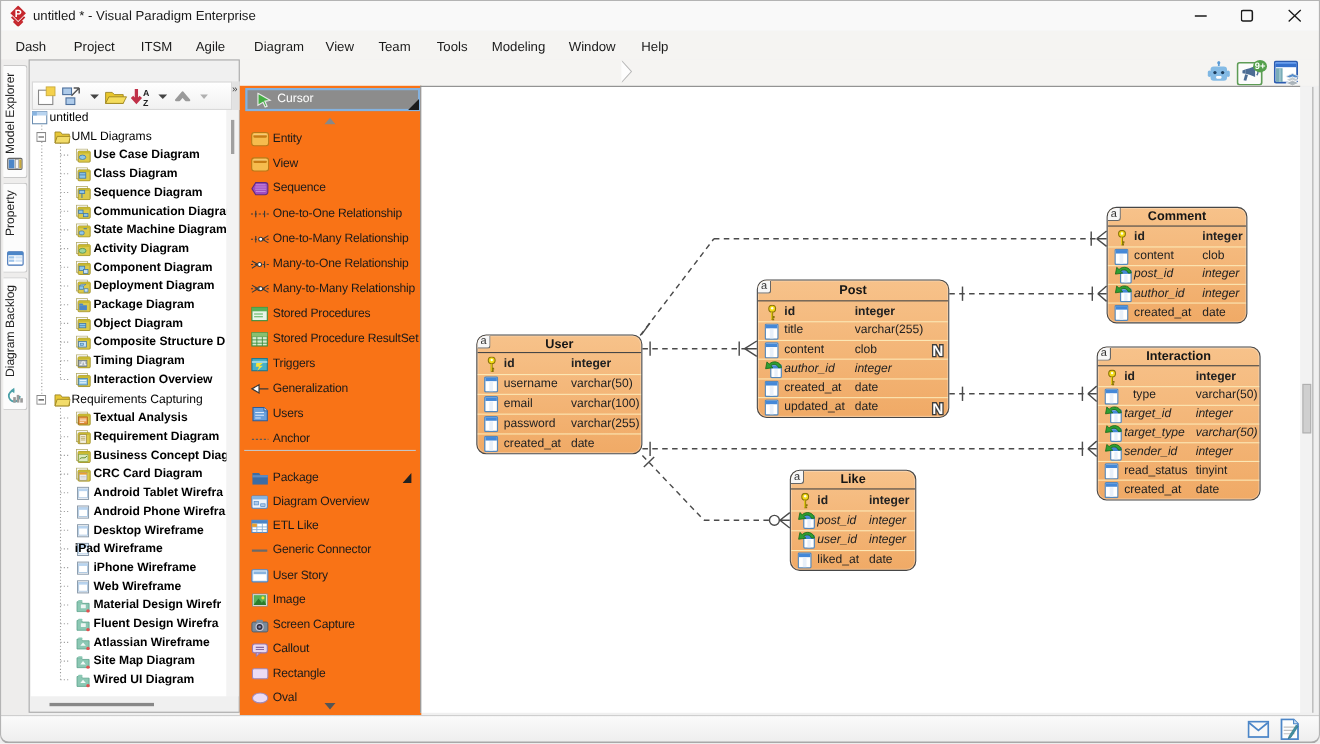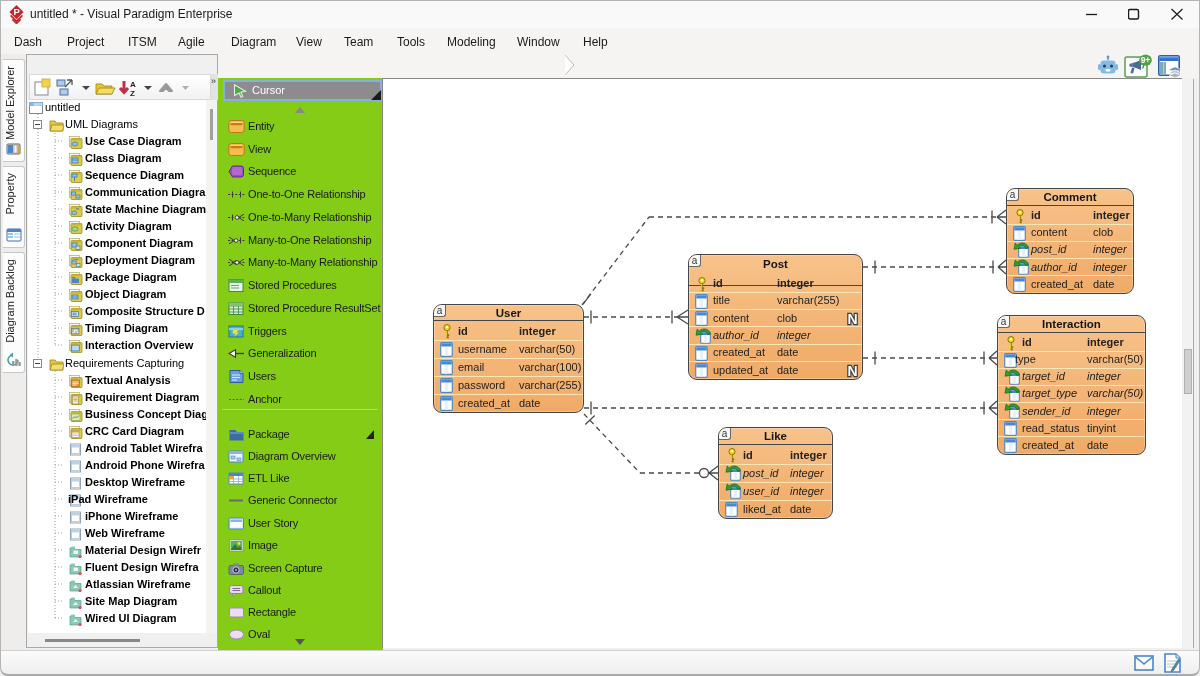--- a/index.html
+++ b/index.html
@@ -32,21 +32,21 @@
 #navhead { position:absolute; left:0; top:0; width:190px; height:19px; background:#f4f4f4; }
 #navtitle { position:absolute; left:8px; top:3px; font-size:11px; color:#333; }
 #navtoolbar { position:absolute; left:2px; top:19px; width:182px; height:26px; background:linear-gradient(#ffffff,#f1f1f1); border:1px solid #d9d9d9; }
 #navtree { position:absolute; left:1px; top:45px; width:178px; height:533px; background:#ffffff; overflow:hidden; }
 .trow { position:absolute; height:17px; white-space:nowrap; }
 .trow .ticon { position:absolute; top:1px; width:15px; height:13px; }
 .trow .tlabel { position:absolute; top:1px; font-size:11px; color:#000; }
 .bold { font-weight:bold; }
 
 
-#palette { left:218px; top:78px; width:165px; height:572px; background:#84cc16; }
+#palette { left:218px; top:78px; width:165px; height:572px; background:#f97316; }
 #cursor-row { position:absolute; left:5px; top:2px; width:159px; height:21px; background:#8c8c8c; border:2px solid #84b2e0; }
 .pitem { position:absolute; left:4px; height:18px; white-space:nowrap; overflow:visible; }
 .pitem .picon { position:absolute; left:6px; top:1px; width:16px; height:15px; }
 .pitem .plabel { position:absolute; left:26px; top:2px; font-size:11px; color:#1a1a1a; letter-spacing:-0.18px; }
 
 
 #canvas { left:382px; top:78px; width:800px; height:570px; background:#ffffff; border-top:1px solid #888; border-left:1px solid #888; }
 #vscroll { left:1183px; top:79px; width:11px; height:569px; background:#f2f2f2; border-right:1px solid #aaa; }
 #vthumb { position:absolute; left:1px; top:270px; width:8px; height:45px; background:#cfcfcf; border:1px solid #b0b0b0; }
 
@@ -822,21 +822,21 @@
             <rect x="1.3" y="1.3" width="10.4" height="3.2" fill="#4488d8"></rect>
             <rect x="4.8" y="5" width="3.4" height="8.6" fill="#e8f0fa"></rect>
             <path d="M6.5 6.2 h0 M6.5 8.2 h0 M6.5 10.2 h0 M6.5 12.2 h0" stroke="#3a78c8" stroke-width="1.6" stroke-linecap="round" stroke-dasharray="0.1 2"></path>
           </svg></span>
         <span class="ename" style="left:24px;top:2.0px;">created_at</span>
         <span class="etype" style="left:85px;top:2.0px;">date</span>
       </div>
       <div class="ebadge">a</div>
     </div>
 <div class="entity" style="left:688px;top:254px;width:175px;height:126px;background:linear-gradient(180deg,#f7c28a,#f0aa66)">
-      <div class="ehead" style="height:31px;line-height:19px;border-bottom:1.5px solid #464646">Post</div>
+      <div class="ehead" style="height:19px;line-height:19px;border-bottom:1.5px solid #464646">Post</div>
       <div class="erow" style="top:20.5px;height:17.3px;border-bottom:1.5px solid #fce7b4;">
         <span class="abs" style="left:8px;top:1px"><svg width="10" height="15" viewBox="0 0 10 15">
             <circle cx="5" cy="3.6" r="3.1" fill="#f2da18" stroke="#8a7406" stroke-width="1"></circle>
             <circle cx="5" cy="3.2" r="1.1" fill="#fdfdf0"></circle>
             <path d="M5 6.7 L5 14 M5 11.2 h2.2 M5 13.3 h1.8" stroke="#8a7406" stroke-width="1.7" fill="none"></path>
             <path d="M4.6 6.7 L4.6 13.5" stroke="#f2da18" stroke-width="0.9"></path>
           </svg></span>
         <span class="ename" style="left:24px;top:1.7px;font-weight:bold;">id</span>
         <span class="etype" style="left:88px;top:1.7px;font-weight:bold;">integer</span>
       </div>
@@ -967,21 +967,21 @@
         <span class="ename" style="left:24px;top:1.6px;font-weight:bold;">id</span>
         <span class="etype" style="left:89px;top:1.6px;font-weight:bold;">integer</span>
       </div>
       <div class="erow" style="top:35.6px;height:17.1px;border-bottom:1.5px solid #fce7b4;">
         <span class="abs" style="left:6px;top:1px"><svg width="13" height="15" viewBox="0 0 13 15">
             <rect x="0.7" y="0.7" width="11.6" height="13.6" rx="1" fill="#fff" stroke="#5588bb" stroke-width="1.2"></rect>
             <rect x="1.3" y="1.3" width="10.4" height="3.2" fill="#4488d8"></rect>
             <rect x="4.8" y="5" width="3.4" height="8.6" fill="#e8f0fa"></rect>
             <path d="M6.5 6.2 h0 M6.5 8.2 h0 M6.5 10.2 h0 M6.5 12.2 h0" stroke="#3a78c8" stroke-width="1.6" stroke-linecap="round" stroke-dasharray="0.1 2"></path>
           </svg></span>
-        <span class="ename" style="left:17px;top:1.6px;text-align:center;">type</span>
+        <span class="ename" style="left:32px;top:1.6px;text-align:center;">type</span>
         <span class="etype" style="left:89px;top:1.6px;">varchar(50)</span>
       </div>
       <div class="erow" style="top:52.8px;height:17.1px;border-bottom:1.5px solid #fce7b4;">
         <span class="abs" style="left:6px;top:0px"><svg width="18" height="16" viewBox="0 0 18 16">
             <rect x="5.7" y="3.7" width="9.6" height="11.6" rx="1" fill="#fff" stroke="#5588bb" stroke-width="1.1"></rect>
             <rect x="6.2" y="4.2" width="8.6" height="2.8" fill="#4488d8"></rect>
             <rect x="9" y="7.6" width="3" height="7" fill="#e8f0fa"></rect>
             <path d="M10.5 8.6 h0 M10.5 10.6 h0 M10.5 12.6 h0" stroke="#3a78c8" stroke-width="1.5" stroke-linecap="round" stroke-dasharray="0.1 2"></path>
             <path d="M1.0 7.2 L2.2 1.0 L4.3 3.0 C8.0 -0.8 14.6 0.8 15.4 6.2 L12.6 6.2 C11.6 3.2 8.2 2.2 5.8 4.5 L7.6 6.3 Z" fill="#2f9e33" stroke="#156515" stroke-width="0.7"></path>
           </svg></span>

